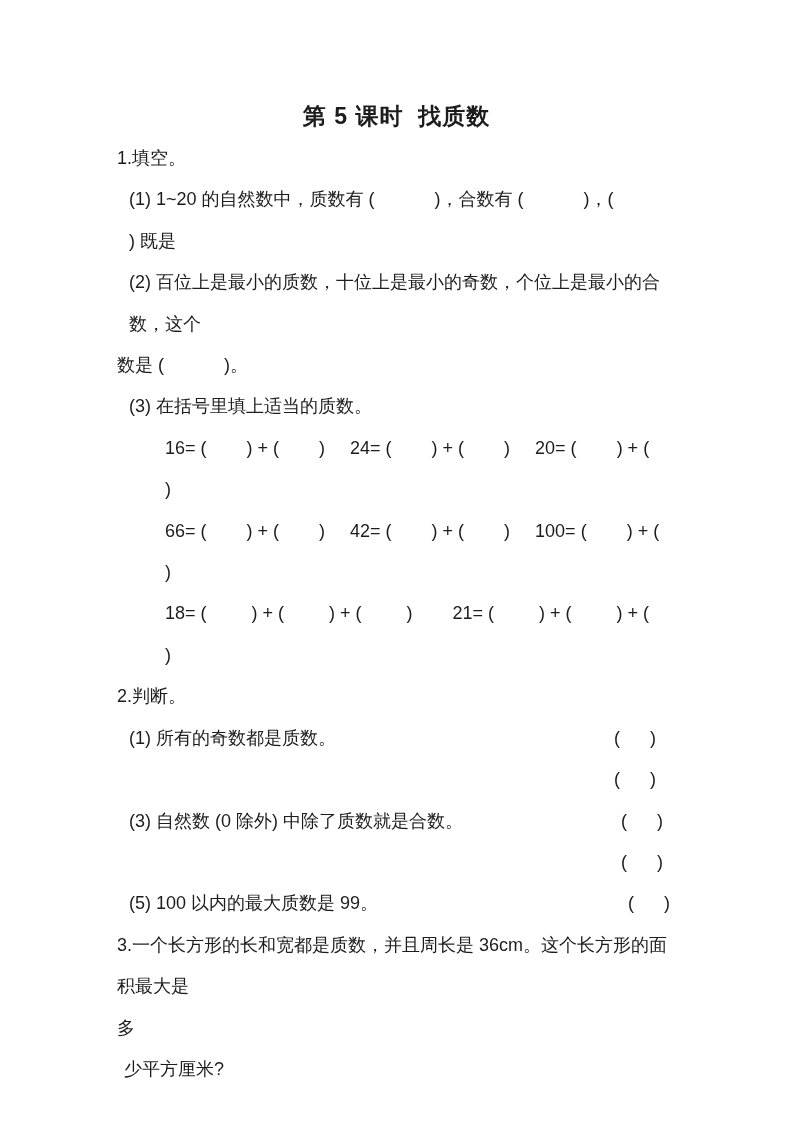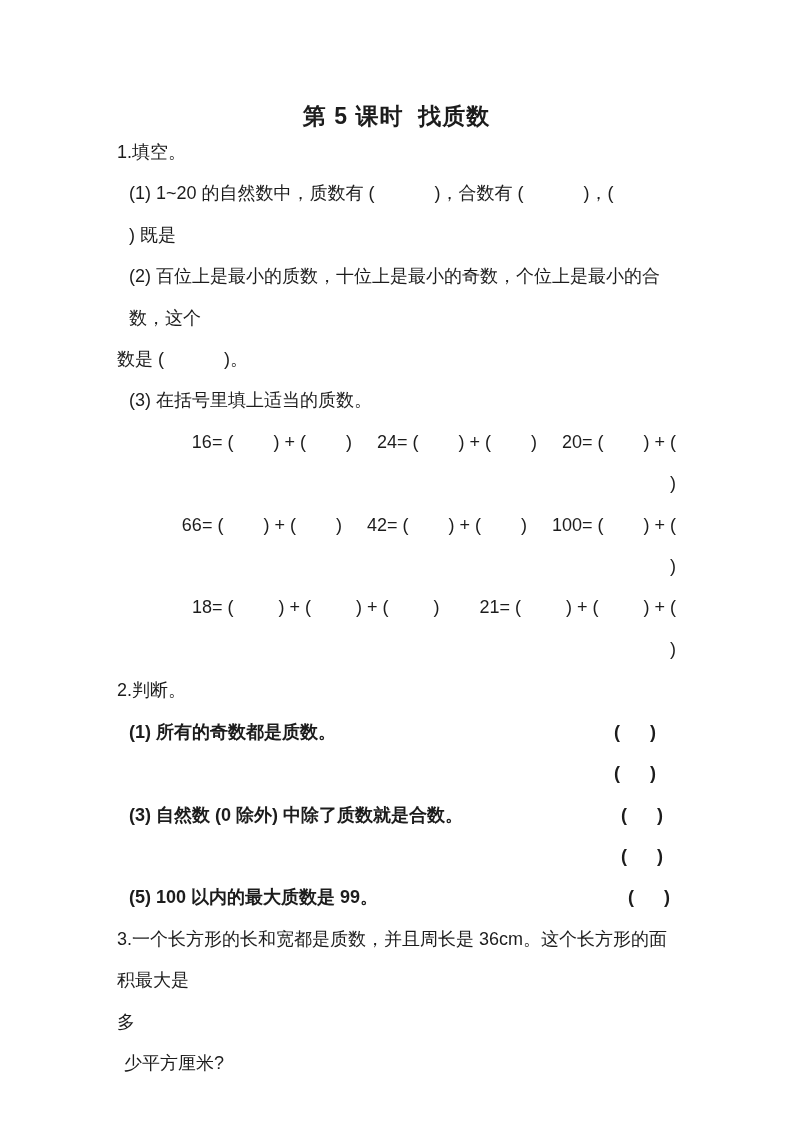--- a/index.html
+++ b/index.html
@@ -11,32 +11,33 @@
     color: #1c1c1c;
     padding: 100px 117px 0 117px;
     overflow: hidden;
     font-family: "Liberation Sans", "DejaVu Sans", sans-serif;
   }
   .title {
     font-size: 23px;
     font-weight: bold;
     text-align: center;
     line-height: 32px;
+    margin-bottom: 6px;
     white-space: pre-wrap;
     letter-spacing: 1px;
   }
   .line {
     font-size: 18px;
     line-height: 41.4px;
     white-space: pre-wrap;
   }
   .indent1 { padding-left: 12px; }
-  .eq { padding-left: 48px; text-align: right; }
+  .eq { padding-left: 48px; }
   .small-indent { padding-left: 7px; }
-  .judge { display: flex; font-weight: bold; }
+  .judge { display: flex; }
   .judge .jb { margin-left: auto; white-space: pre; }
   .j1 .jb, .j2 .jb { margin-right: 20px; }
   .j3 .jb, .j4 .jb { margin-right: 13px; }
   .j5 .jb { margin-right: 6px; }
 </style>
 </head>
 <body>
 
 <div class="page">
 

